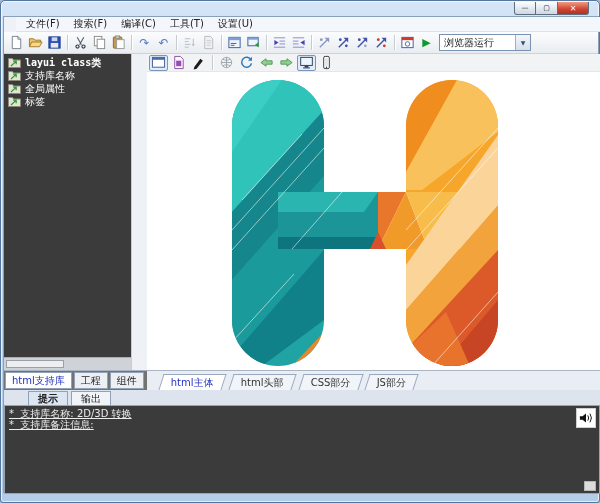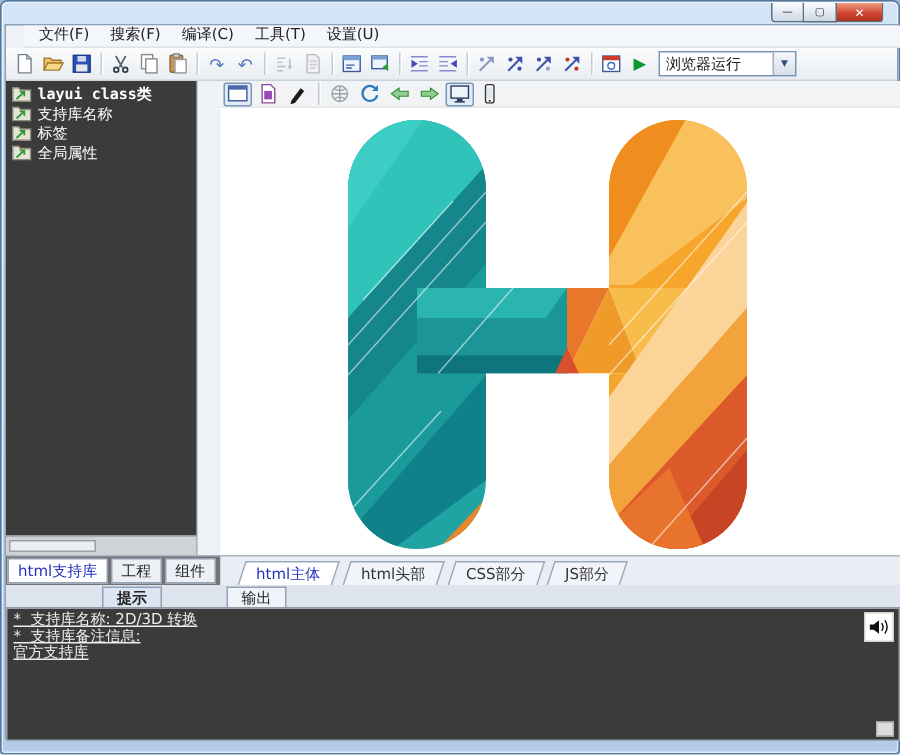--- a/index.html
+++ b/index.html
@@ -65,21 +65,21 @@
                border-top:1px solid #aab4c2; display:flex; align-items:flex-end; padding:0 0 0 14px; gap:7px; font-size:10px; }
   .mtab { height:16px; padding:1px 9px; transform:skewX(-18deg); border:1px solid #9aa8bd; border-bottom:none;
           background:#f1f4f8; display:flex; align-items:center; color:#333; }
   .mtab > span { transform:skewX(18deg); }
   .mtab.active { background:#fff; color:#2433c0; }
 
   
   .bottom { position:absolute; left:0; top:373px; width:596px; height:104px; background:#dde4ee; }
   .btabs { height:15px; display:flex; align-items:flex-end; padding-left:24px; gap:3px; font-size:10px; }
   .btab { height:14px; padding:0 9px; border:1px solid #93a1b4; border-bottom:none; background:#f0f3f7;
-          display:flex; align-items:center; color:#222;margin-left:40px; }
+          display:flex; align-items:center; color:#222; }
   .btab.active { background:#dce5f2; font-weight:bold; }
   .bpanel { position:relative; height:89px; background:#3b3b3c; border:1px solid #9aa4b0; color:#ededed;
             font-size:10px; line-height:11px; padding:2px 4px; }
   .bline { white-space:pre;text-decoration:underline; }
   .speaker-btn { position:absolute; top:2px; right:3px; width:20px; height:20px; background:#fff;
                  border:1px solid #cfcfcf; display:flex; align-items:center; justify-content:center; }
   .bscroll-box { position:absolute; bottom:2px; right:3px; width:12px; height:10px; background:#dcdcdc; border:1px solid #b5b5b5; }
 </style>
 </head>
 <body>
@@ -250,28 +250,28 @@
               <path d="M.5 1.5h4l1 1.5h7V10.5H.5z" fill="#e5e2d8" stroke="#8a8a7a"></path>
               <path d="M3 9l5-4.6M8.2 7.2V4.2H5.2" stroke="#2a9a2a" stroke-width="1.2" fill="none"></path>
             </svg>
             <span>支持库名称</span>
           </div>
           <div class="tree-item">
             <svg width="13" height="11" viewBox="0 0 13 11">
               <path d="M.5 1.5h4l1 1.5h7V10.5H.5z" fill="#e5e2d8" stroke="#8a8a7a"></path>
               <path d="M3 9l5-4.6M8.2 7.2V4.2H5.2" stroke="#2a9a2a" stroke-width="1.2" fill="none"></path>
             </svg>
-            <span>标签</span>
+            <span>全局属性</span>
           </div>
           <div class="tree-item">
             <svg width="13" height="11" viewBox="0 0 13 11">
               <path d="M.5 1.5h4l1 1.5h7V10.5H.5z" fill="#e5e2d8" stroke="#8a8a7a"></path>
               <path d="M3 9l5-4.6M8.2 7.2V4.2H5.2" stroke="#2a9a2a" stroke-width="1.2" fill="none"></path>
             </svg>
-            <span>全局属性</span>
+            <span>标签</span>
           </div>
         </div>
         <div class="hscroll">
           <div class="hthumb"></div>
         </div>
       </div>
 
       <div class="side-tabs">
         <div class="stab active">
           <span>html支持库</span>
@@ -415,21 +415,20 @@
           <div class="btab active">
             <span>提示</span>
           </div>
           <div class="btab">
             <span>输出</span>
           </div>
         </div>
         <div class="bpanel">
           <div class="bline">*  支持库名称: 2D/3D 转换</div>
           <div class="bline">*  支持库备注信息:</div>
-          <div class="bline">官方支持库</div>
           <div class="speaker-btn">
             <svg width="16" height="14" viewBox="0 0 18 16">
               <path d="M2 6v4h3l4 3.2V2.8L5 6z" fill="#111"></path>
               <path d="M11 5q2.2 3 0 6M13.5 3q3.4 5 0 10" stroke="#111" fill="none" stroke-width="1.1"></path>
             </svg>
           </div>
           <div class="bscroll-box"></div>
         </div>
       </div>
 

